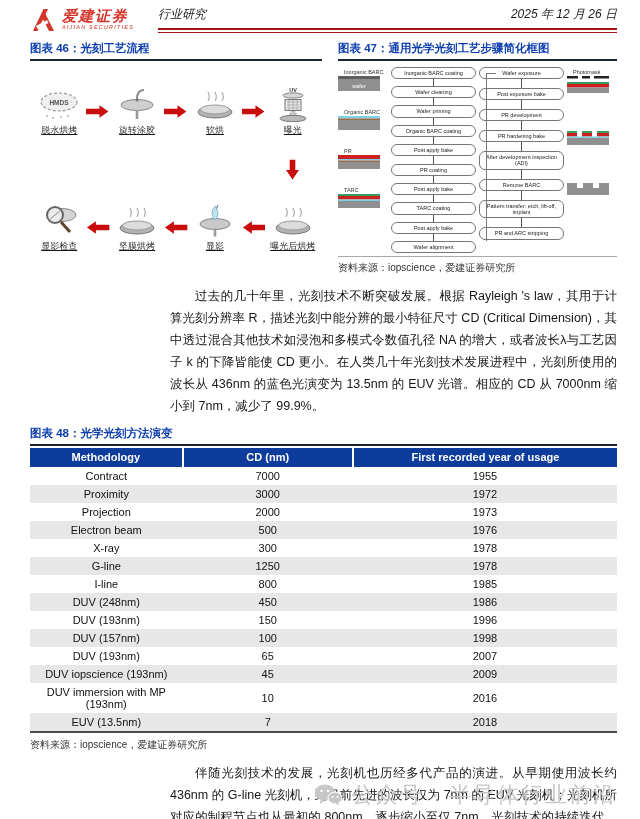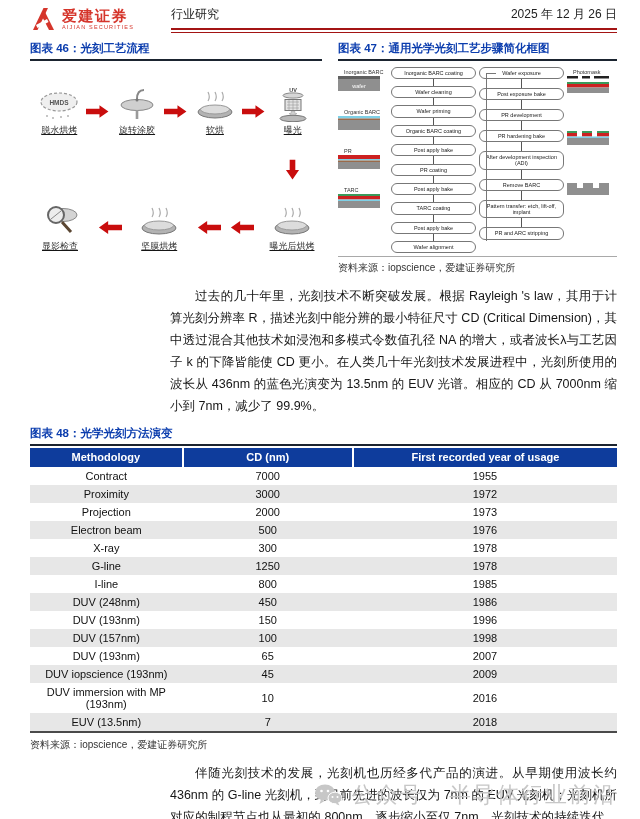--- a/index.html
+++ b/index.html
@@ -2,26 +2,26 @@
 <html><head>
 <meta charset="utf-8">
 <style>
   * { margin:0; padding:0; box-sizing:border-box; }
   html,body { background:#fff; }
   .page {
     position:relative; width:640px; height:819px; background:#fff; overflow:hidden;
     font-family:"Liberation Sans","DejaVu Sans",sans-serif; color:#151515;
   }
   
-  .hdr { display:flex; align-items:center; margin:6px 23px 0 30px; }
+  .hdr { display:flex; align-items:flex-end; margin:6px 23px 0 30px;font-style:italic; }
   .logo { display:flex; align-items:center; gap:5px; width:112px; flex:none; }
   .logo-txt { display:flex; flex-direction:column; line-height:1; }
   .logo-cn { color:#D5352B; font-weight:bold; font-size:15px; letter-spacing:1.5px; }
   .logo-en { color:#D5352B; font-size:5.5px; letter-spacing:1.2px; margin-top:2px; }
-  .hdr-right { flex:1; margin-left:29px; }
+  .hdr-right { flex:1; margin-left:16px; }
   .hdr-row { display:flex; justify-content:space-between; align-items:flex-end; font-size:12px; padding-bottom:5px; }
   .hdr-section { color:#222; }
   .hdr-date { color:#222; }
   .rule-thick { border-bottom:2.5px solid #A31414; }
   .rule-thin  { border-bottom:1px solid #A31414; margin-top:1.5px; }
   
   .figs { display:flex; gap:16px; margin:8px 23px 0 30px; }
   .fig { display:flex; flex-direction:column; height:234px; }
   .fig-l { width:292px; flex:none;justify-content:flex-end; }
   .fig-r { flex:1; }
@@ -175,20 +175,29 @@
               <path d="M22 15 q2.5 -4 0 -9" fill="none" stroke="#aaa" stroke-width="1.2"></path>
               <path d="M29 15 q2.5 -4 0 -9" fill="none" stroke="#aaa" stroke-width="1.2"></path>
               <ellipse cx="22" cy="26" rx="17" ry="6" fill="#b3b3b3" stroke="#777"></ellipse>
               <ellipse cx="22" cy="23.5" rx="14.5" ry="4.5" fill="#dcdcdc" stroke="#999"></ellipse>
             </svg>
             <span class="f46-label">坚膜烘烤</span>
           </div>
           <svg width="24" height="15" viewBox="0 0 26 16">
             <polygon points="26,5 11,5 11,1 1,8 11,15 11,11 26,11" fill="#C90D0D"></polygon>
           </svg>
+          <div class="f46-step">
+            <svg width="44" height="36" viewBox="0 0 44 36">
+              <ellipse cx="22" cy="22" rx="15" ry="5.5" fill="#c9c9c9" stroke="#888"></ellipse>
+              <rect x="20.7" y="26.5" width="2.6" height="8" fill="#9a9a9a"></rect>
+              <path d="M22 4 Q28 12 22 18 Q16 12 22 4 Z" fill="#bfe3f2" stroke="#7aaecc" stroke-width="0.8"></path>
+              <path d="M25 3 Q24 5 23.4 6.5" stroke="#888" stroke-width="1.4" fill="none"></path>
+            </svg>
+            <span class="f46-label">显影</span>
+          </div>
           <svg width="24" height="15" viewBox="0 0 26 16">
             <polygon points="26,5 11,5 11,1 1,8 11,15 11,11 26,11" fill="#C90D0D"></polygon>
           </svg>
           <div class="f46-step">
             <svg width="44" height="36" viewBox="0 0 44 36">
               <path d="M15 15 q2.5 -4 0 -9" fill="none" stroke="#aaa" stroke-width="1.2"></path>
               <path d="M22 15 q2.5 -4 0 -9" fill="none" stroke="#aaa" stroke-width="1.2"></path>
               <path d="M29 15 q2.5 -4 0 -9" fill="none" stroke="#aaa" stroke-width="1.2"></path>
               <ellipse cx="22" cy="26" rx="17" ry="6" fill="#b3b3b3" stroke="#777"></ellipse>
               <ellipse cx="22" cy="23.5" rx="14.5" ry="4.5" fill="#dcdcdc" stroke="#999"></ellipse>

